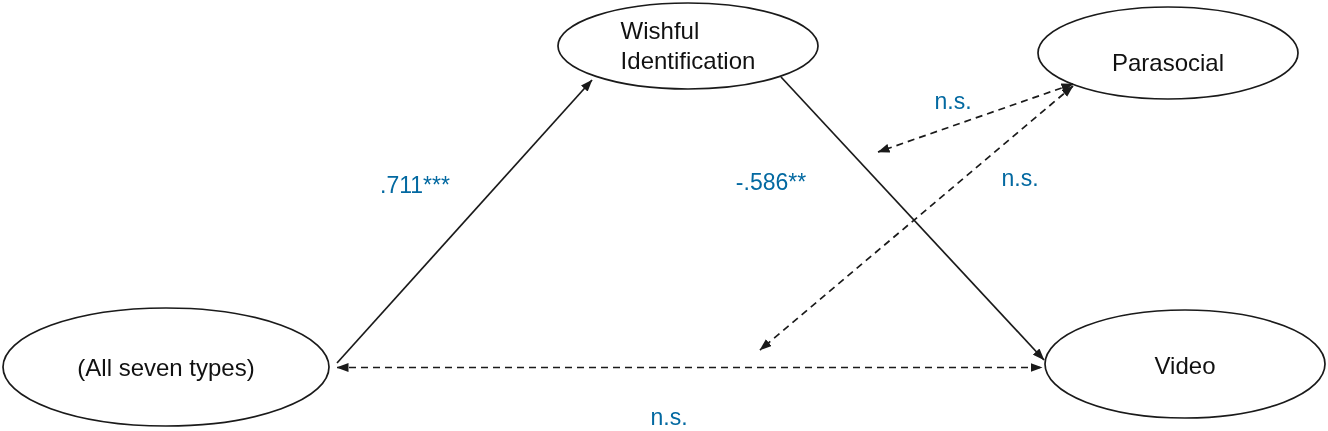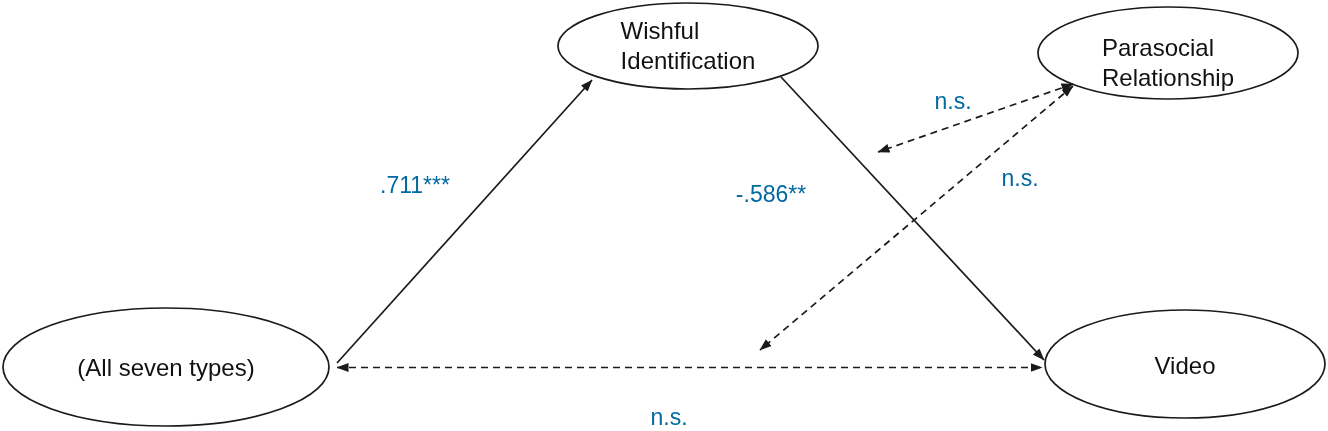--- a/index.html
+++ b/index.html
@@ -65,30 +65,29 @@
     <div>(All seven types)</div>
   </div>
 
   <div class="node-label" style="left:688px; top:46px;">
     <div>Wishful</div>
     <div>Identification</div>
   </div>
 
   <div class="node-label" style="left:1168px; top:52px;margin-top:11px;">
     <div>Parasocial</div>
-    <div>Relationship</div>
   </div>
 
   <div class="node-label" style="left:1185px; top:366px;">
     <div>Video</div>
   </div>
 
   <div class="edge-label" style="left:415px; top:185px;">.711***</div>
 
-  <div class="edge-label" style="left:771px; top:194px;text-align:center;">-.586**</div>
+  <div class="edge-label" style="left:771px; top:182px;text-align:center;">-.586**</div>
 
   <div class="edge-label" style="left:953px; top:101px;">n.s.</div>
 
   <div class="edge-label" style="left:1020px; top:178px;">n.s.</div>
 
   <div class="edge-label" style="left:669px; top:417px;">n.s.</div>
 
 </div>
 
 </body></html>

